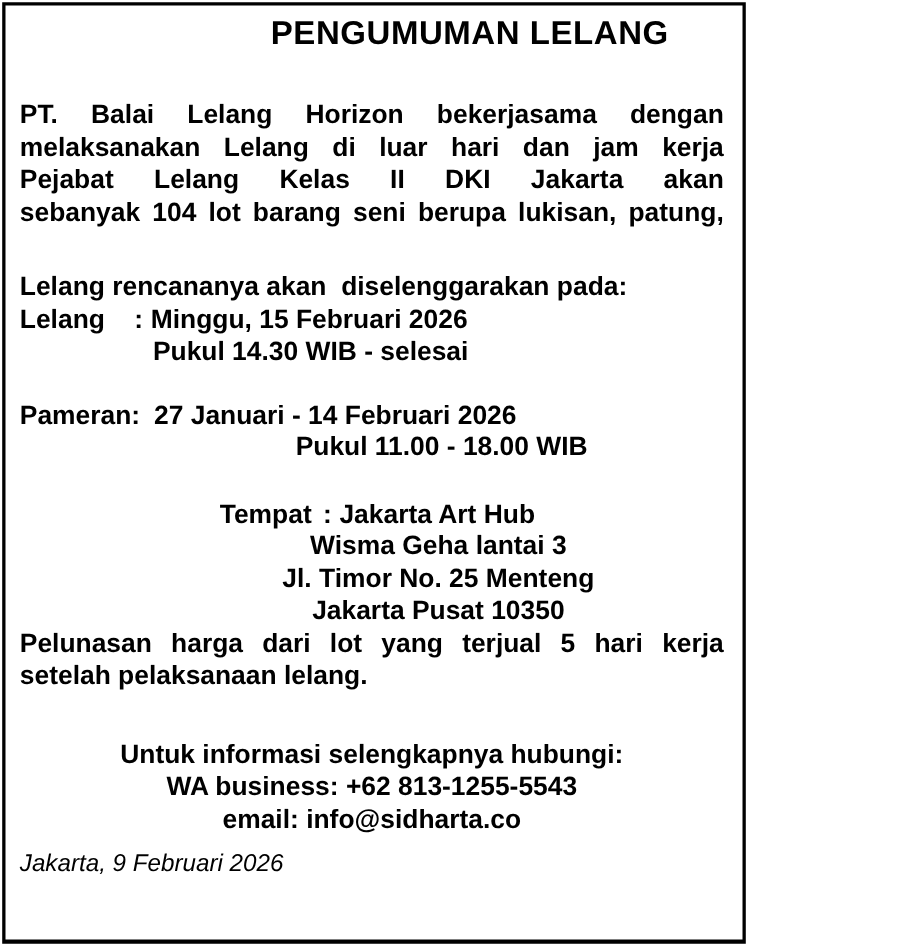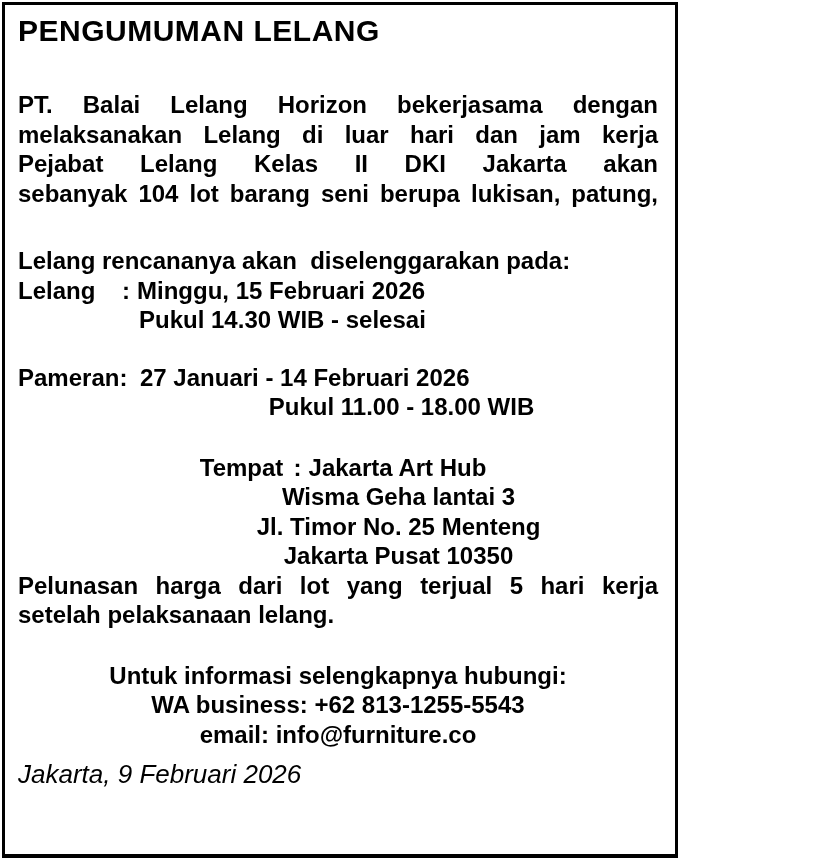--- a/index.html
+++ b/index.html
@@ -27,21 +27,21 @@
     border-bottom-width: 4px;
     padding: 0 17px 0 13px;
     background: var(--background, #ffffff);
   }
   .title {
     margin: 10px 0 0 0;
     padding-right: 50px;
     font-size: 30px;
     line-height: 32px;
     font-weight: 700;
-    text-align: left;
+    text-align: right;
     letter-spacing: 0.5px;
     white-space: nowrap;
   }
   .block { font-size: 24px; font-weight: 700; line-height: 29.5px; }
   .line { min-height: 29.5px; }
   .jline {
     text-align: justify;
     text-align-last: justify;
     min-height: 29.5px;
   }
@@ -49,25 +49,25 @@
   .lbl104 { display: inline-block; width: 104px; }
   .lbl122 { display: inline-block; width: 122px; }
   .val { padding-left: 7px; }
   .ind121 { padding-left: 121px; }
   .ind127 { padding-left: 127px; text-align: center; }
   .m-intro    { margin-top: 43px; }
   .m-schedule { margin-top: 38px; }
   .m-pameran  { margin-top: 28px; }
   .m-tempat   { margin-top: 31px; text-align: center; }
   .m-payment  { }
-  .m-contact  { margin-top: 31px; }
+  .m-contact  { margin-top: 42px; }
   .center { text-align: center; }
   .dateline {
     margin-top: 12px;
-    font-size: 26px;
+    font-size: 22px;
     line-height: 26px;
     font-style: italic;
     font-weight: 400;
   }
 </style>
 </head>
 <body>
 
 <div class="page">
   <div class="doc">
@@ -100,19 +100,19 @@
     </div>
 
     <div class="block m-payment">
       <div class="jline">Pelunasan harga dari lot yang terjual 5 hari kerja</div>
       <div class="line">setelah pelaksanaan lelang.</div>
     </div>
 
     <div class="block m-contact center">
       <div class="line">Untuk informasi selengkapnya hubungi:</div>
       <div class="line">WA business: +62 813-1255-5543</div>
-      <div class="line">email: info@furniture.co</div>
+      <div class="line">email: info@sidharta.co</div>
     </div>
 
     <div class="dateline">Jakarta, 9 Februari 2026</div>
 
   </div>
 </div>
 
 </body></html>

